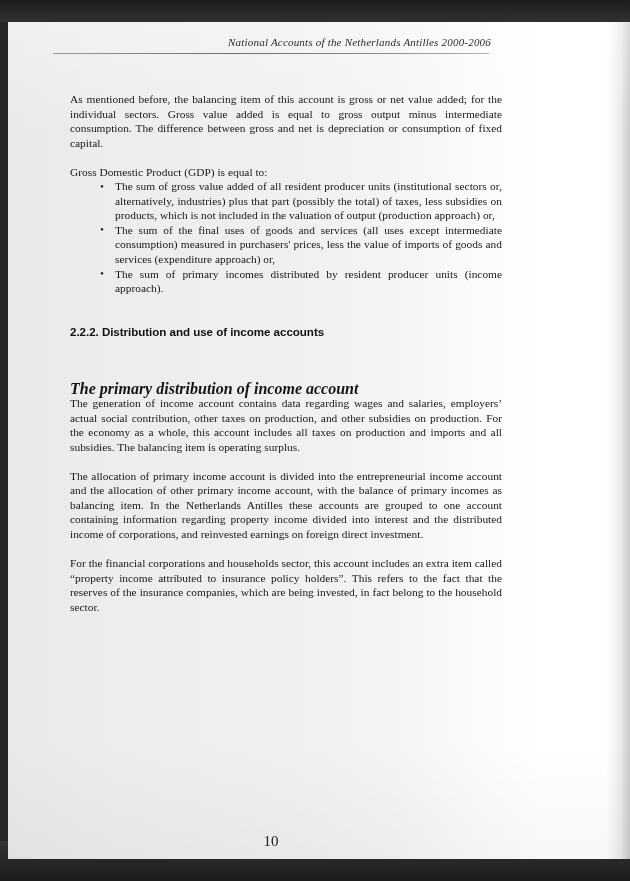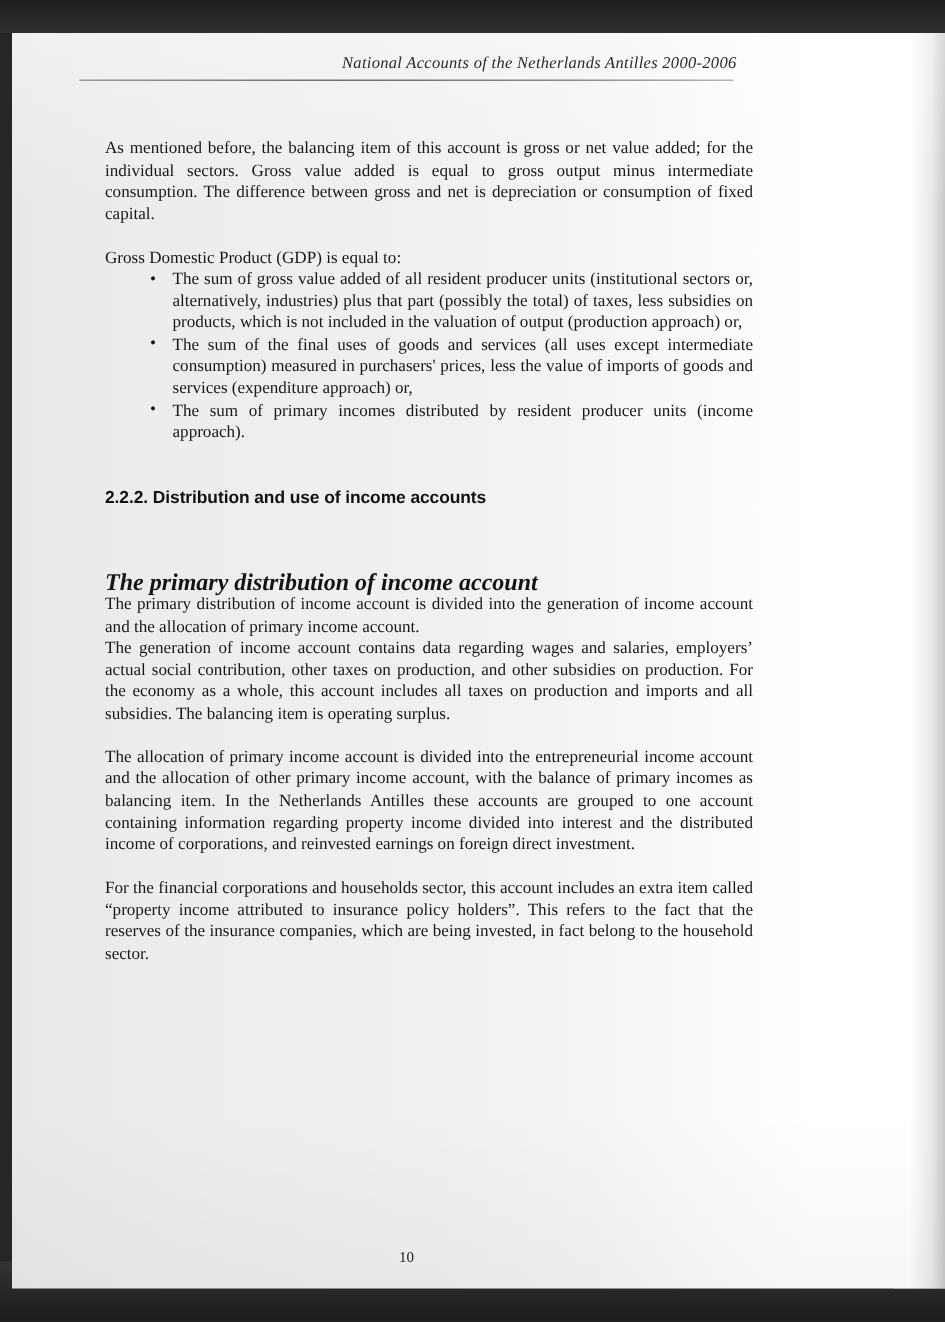--- a/index.html
+++ b/index.html
@@ -161,21 +161,21 @@
     margin: 0;
   }
 
   
   #page-number {
     position: absolute;
     left: 47px;
     top: 811px;
     width: 432px;
     text-align: center;
-    font-size: 10px;
+    font-size: 15px;
     color: #222;
   }
 </style>
 </head>
 <body>
 
 <div id="scan-bed">
   <div id="scan-bed-top-shadow"></div>
   <div id="scan-bed-bottom-shadow"></div>
 </div>
@@ -220,21 +220,20 @@
 
     <h2 class="section-heading">2.2.2. Distribution and use of income accounts</h2>
 
     <div style="height:22px"></div>
 
 
     <div style="height:21px"></div>
 
     <h3 class="sub-heading">The primary distribution of income account</h3>
 
-    <p class="body-text">The primary distribution of income account is divided into the generation of income account and the allocation of primary income account.</p>
 
     <p class="body-text">The generation of income account contains data regarding wages and salaries, employers’ actual social contribution, other taxes on production, and other subsidies on production. For the economy as a whole, this account includes all taxes on production and imports and all subsidies. The balancing item is operating surplus.</p>
 
     <div class="para-gap"></div>
 
     <p class="body-text">The allocation of primary income account is divided into the entrepreneurial income account and the allocation of other primary income account, with the balance of primary incomes as balancing item. In the Netherlands Antilles these accounts are grouped to one account containing information regarding property income divided into interest and the distributed income of corporations, and reinvested earnings on foreign direct investment.</p>
 
     <div class="para-gap"></div>
 
     <p class="body-text">For the financial corporations and households sector, this account includes an extra item called “property income attributed to insurance policy holders”. This refers to the fact that the reserves of the insurance companies, which are being invested, in fact belong to the household sector.</p>

